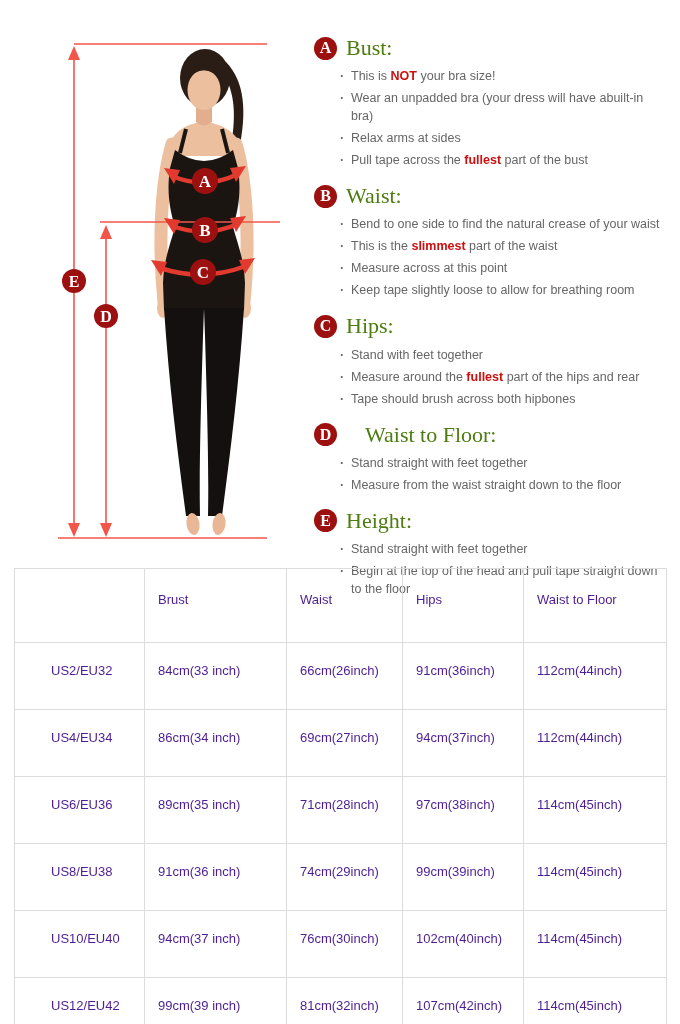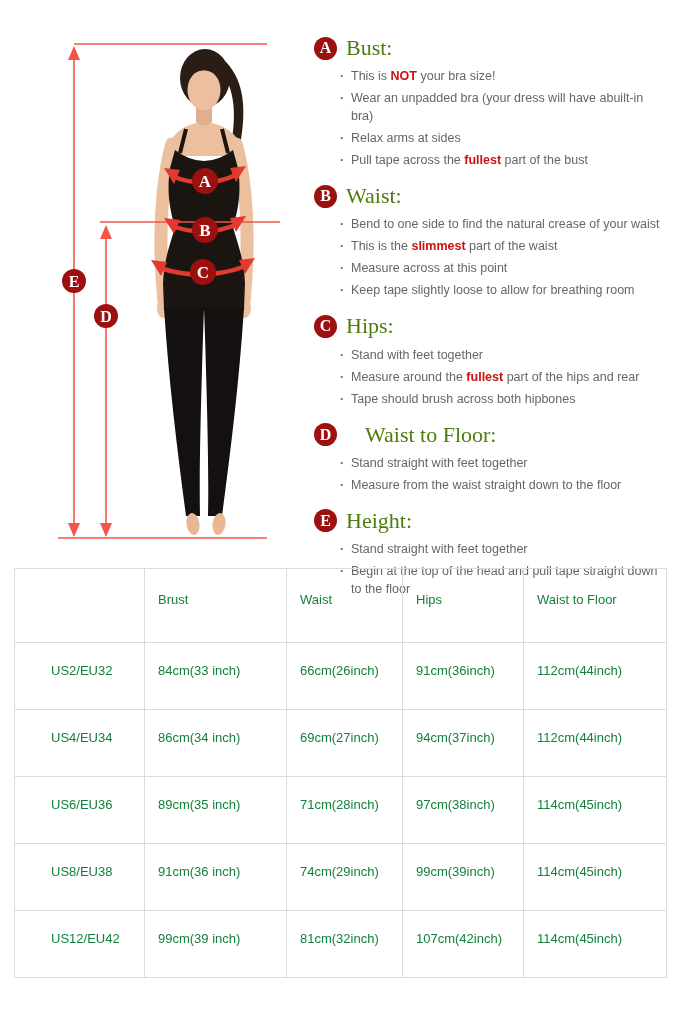--- a/index.html
+++ b/index.html
@@ -28,21 +28,21 @@
   .bullets li{
     font-size:12.5px;color:#666;line-height:18px;margin:0 0 4px 0;
     position:relative;padding-left:11px;max-width:330px;
   }
   .bullets li .dot{position:absolute;left:0;top:0;color:#666;font-weight:bold;}
   .hl{color:#cc1110;font-weight:bold;text-align:right;}
   
   .size-table-wrap{position:absolute;left:14px;top:568px;width:652px;}
   table.size-table{border-collapse:collapse;width:652px;table-layout:fixed;}
   .size-table th,.size-table td{
-    border:1px solid #dcdcdc;color:#15803d;font-size:13px;font-weight:normal;
+    border:1px solid #dcdcdc;color:#4c1d95;font-size:13px;font-weight:normal;
     text-align:left;padding:0 6px 12px 13px;vertical-align:middle;
     white-space:nowrap;overflow:hidden;
   }
   .size-table th{height:61px;}
   .size-table td{height:54px;}
   .size-table th:first-child,.size-table td:first-child{padding-left:36px;}
 </style>
 </head>
 <body>
 
@@ -217,20 +217,27 @@
         <td>114cm(45inch)</td>
       </tr>
       <tr>
         <td>US8/EU38</td>
         <td>91cm(36 inch)</td>
         <td>74cm(29inch)</td>
         <td>99cm(39inch)</td>
         <td>114cm(45inch)</td>
       </tr>
       <tr>
+        <td>US10/EU40</td>
+        <td>94cm(37 inch)</td>
+        <td>76cm(30inch)</td>
+        <td>102cm(40inch)</td>
+        <td>114cm(45inch)</td>
+      </tr>
+      <tr>
         <td>US12/EU42</td>
         <td>99cm(39 inch)</td>
         <td>81cm(32inch)</td>
         <td>107cm(42inch)</td>
         <td>114cm(45inch)</td>
       </tr>
 
     </tbody>
   </table>
 </div>

